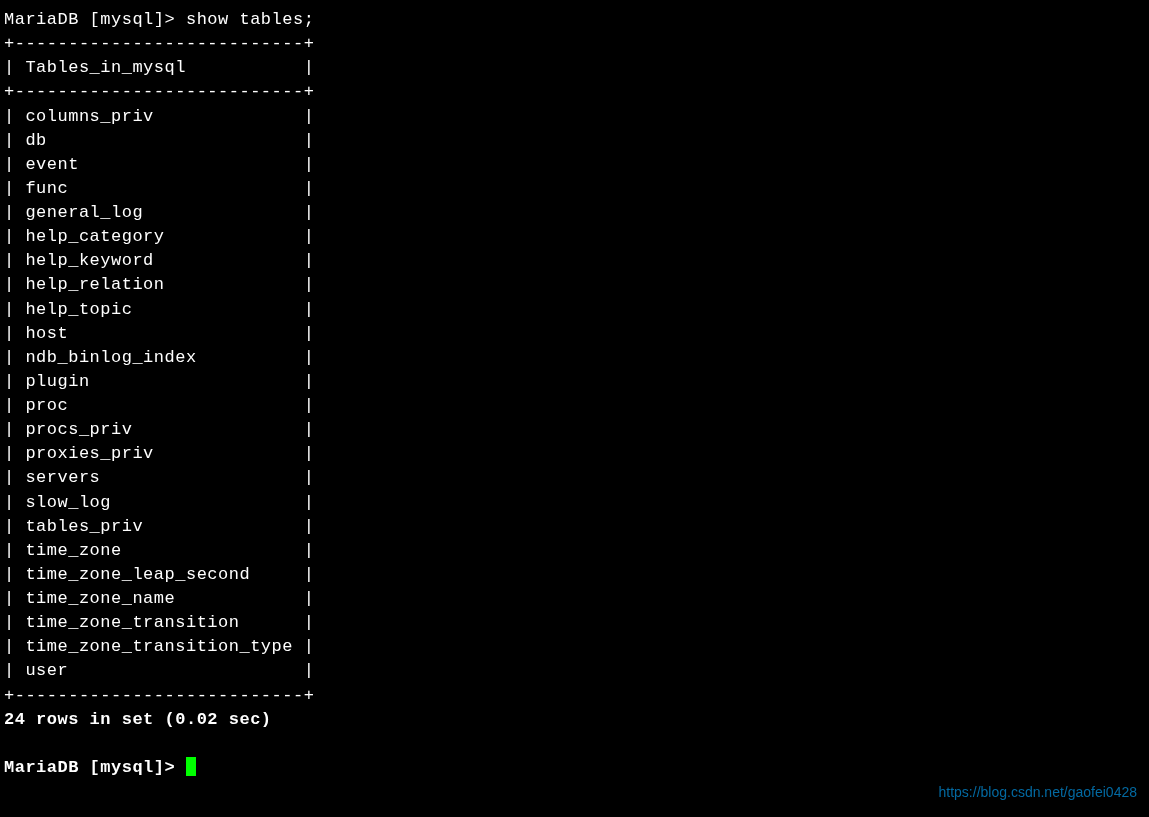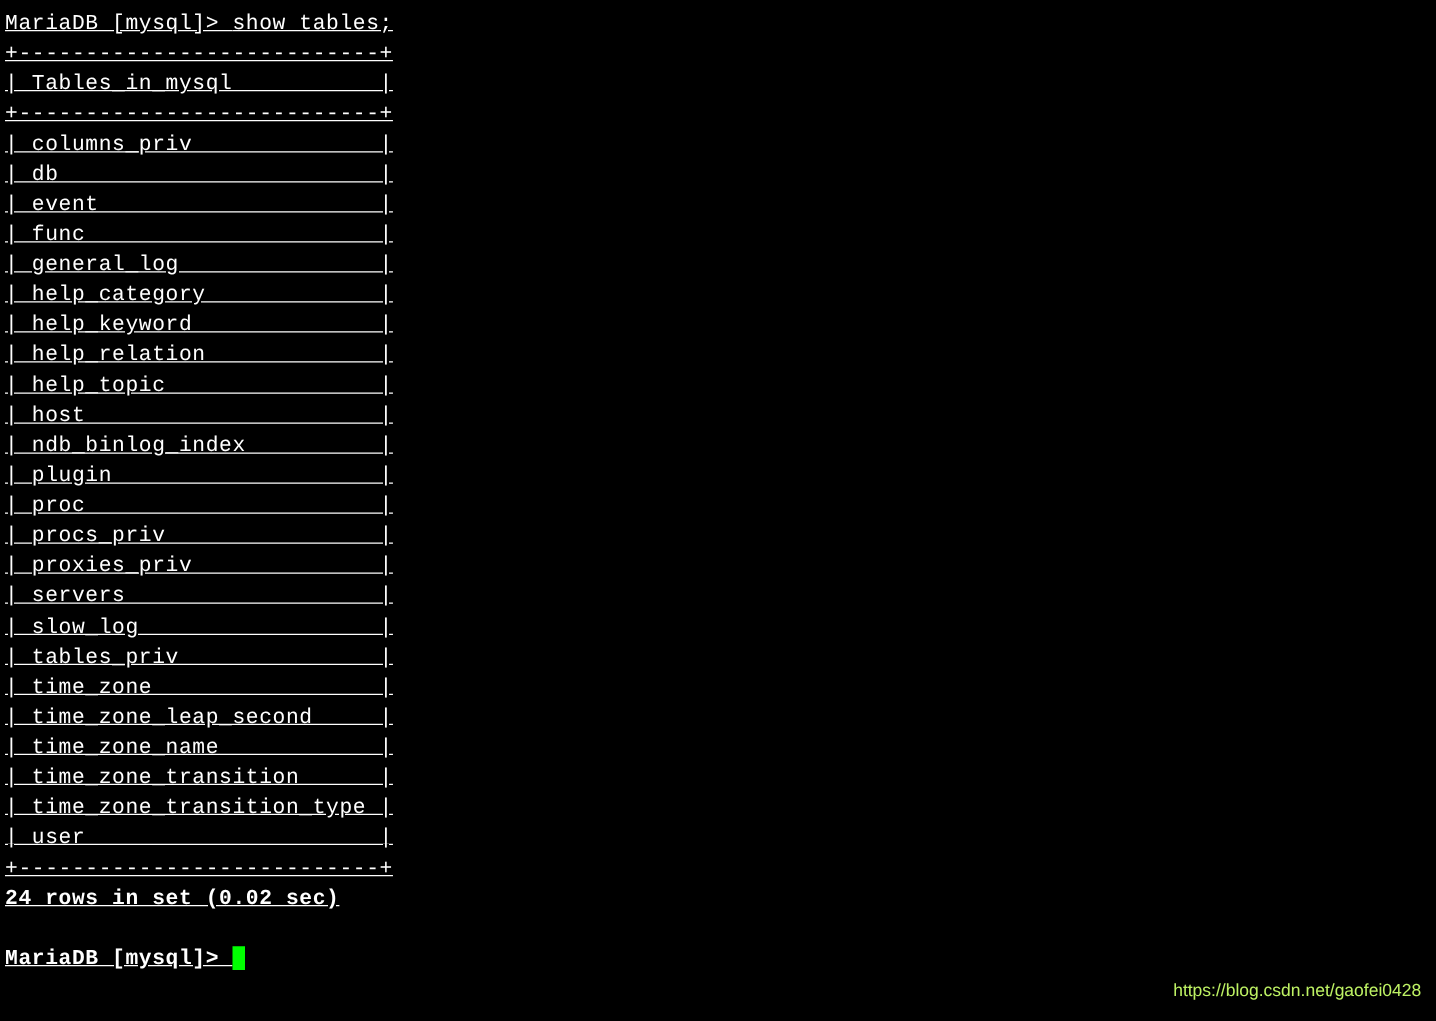--- a/index.html
+++ b/index.html
@@ -15,38 +15,37 @@
       padding: 8px 4px;
       width: 1149px;
       height: 817px;
       overflow: hidden;
       position: relative;
       line-height: 1.42;
       letter-spacing: 0.5px;
     }
     .terminal {
       white-space: pre;
-      text-decoration: underline;
     }
     .bold {
       font-weight: bold;
     }
     .cursor {
       display: inline-block;
       width: 10px;
       height: 19px;
       background-color: #00ff00;
       vertical-align: text-bottom;
       margin-bottom: 1px;
     }
     .watermark {
       position: absolute;
       bottom: 14px;
       right: 12px;
-      color: #bef264;
+      color: #0369a1;
       font-family: Arial, sans-serif;
       font-size: 14px;
       letter-spacing: 0;
     }
   </style>
 </head>
 <body>
 
 <div class="terminal"><span><span>MariaDB [mysql]&gt; </span><span>show tables;</span></span>
 <span id="border-top">+---------------------------+</span>

